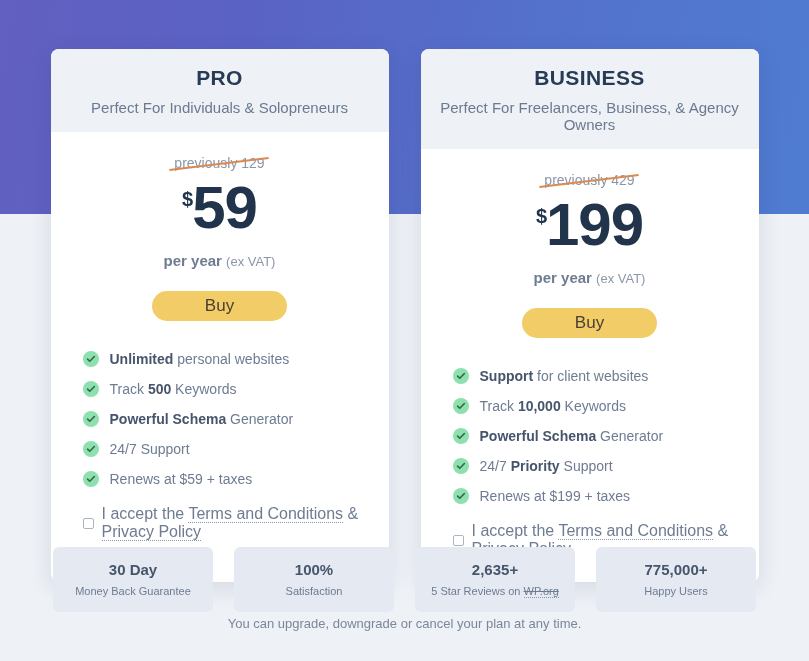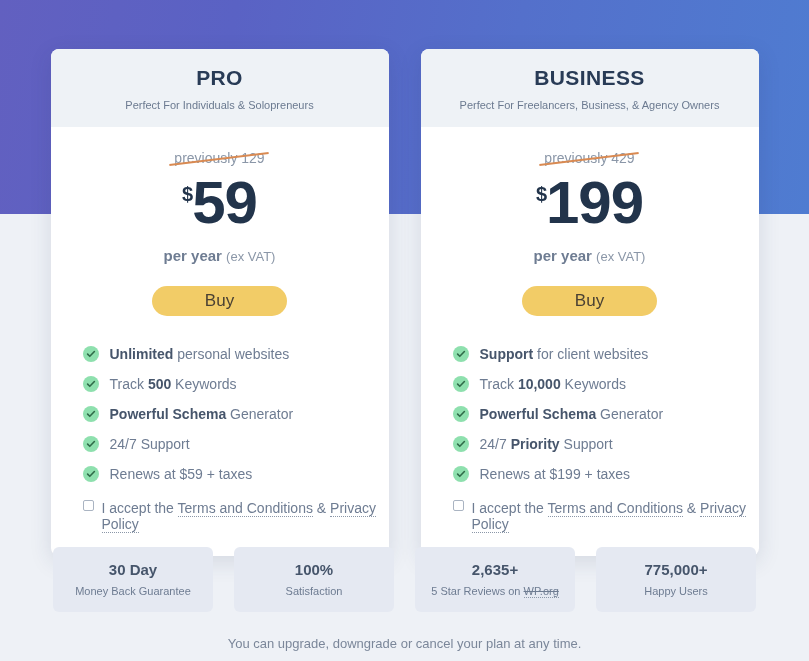--- a/index.html
+++ b/index.html
@@ -51,21 +51,21 @@
     text-align: center;
   }
   .plan-name {
     font-size: 21px;
     font-weight: bold;
     color: #283b56;
     letter-spacing: 0.4px;
   }
   .plan-tagline {
     margin-top: 9px;
-    font-size: 11px;
+    font-size: 15px;
     color: #6b7a90;
   }
 
   .price-zone { text-align: center; padding-top: 22px; }
   .previously {
     position: relative;
     display: inline-block;
     font-size: 14px;
     color: #8b97a8;
   }
@@ -137,22 +137,23 @@
     background: #8ee0ae;
     display: inline-flex;
     align-items: center;
     justify-content: center;
   }
   .check svg { display: block; }
   .feat-strong { font-weight: bold; color: #46556b; }
 
   .terms-row {
     display: flex;
+    align-items: center;
     margin: 18px 8px 0 32px;
-    font-size: 14px;
+    font-size: 16px;
     color: #6e7c92;
   }
   .terms-box {
     width: 11px; height: 11px;
     margin-right: 8px;
     border: 1px solid #aab4c2;
     border-radius: 2px;
     background: #fff;
     cursor: pointer;
     flex: 0 0 auto;
@@ -191,21 +192,21 @@
   }
   .stat-label .struck {
     text-decoration: line-through;
     border-bottom: 1px dotted #8b97a8;
     cursor: pointer;
     margin-top: 32px;
   }
 
   .footnote {
     position: absolute;
-    left: 0; top: 636px; width: 809px;
+    left: 0; top: 616px; width: 809px;
     text-align: center;
     font-size: 13px;
     color: #7b879a;
   }
 </style>
 </head>
 <body>
 
 <div id="page">
 

